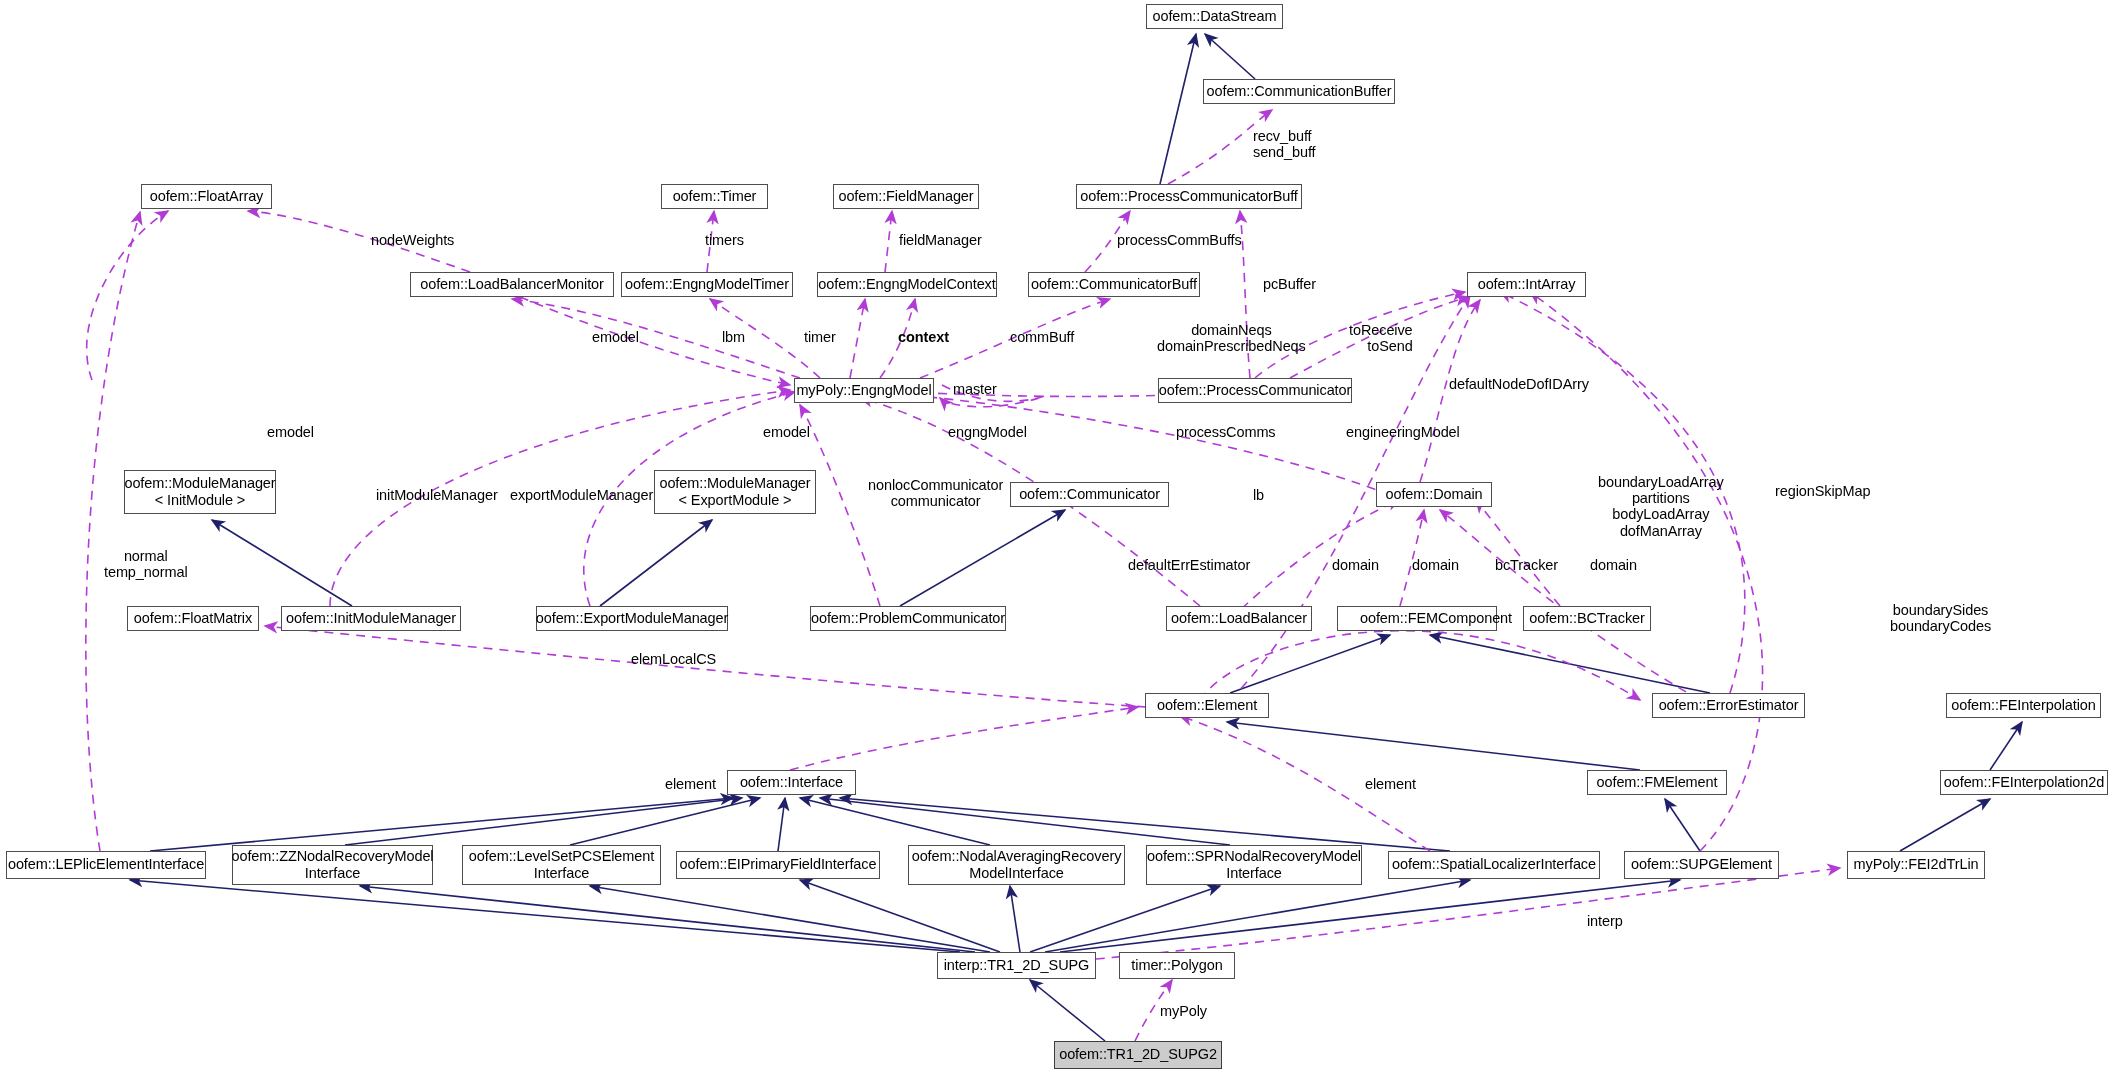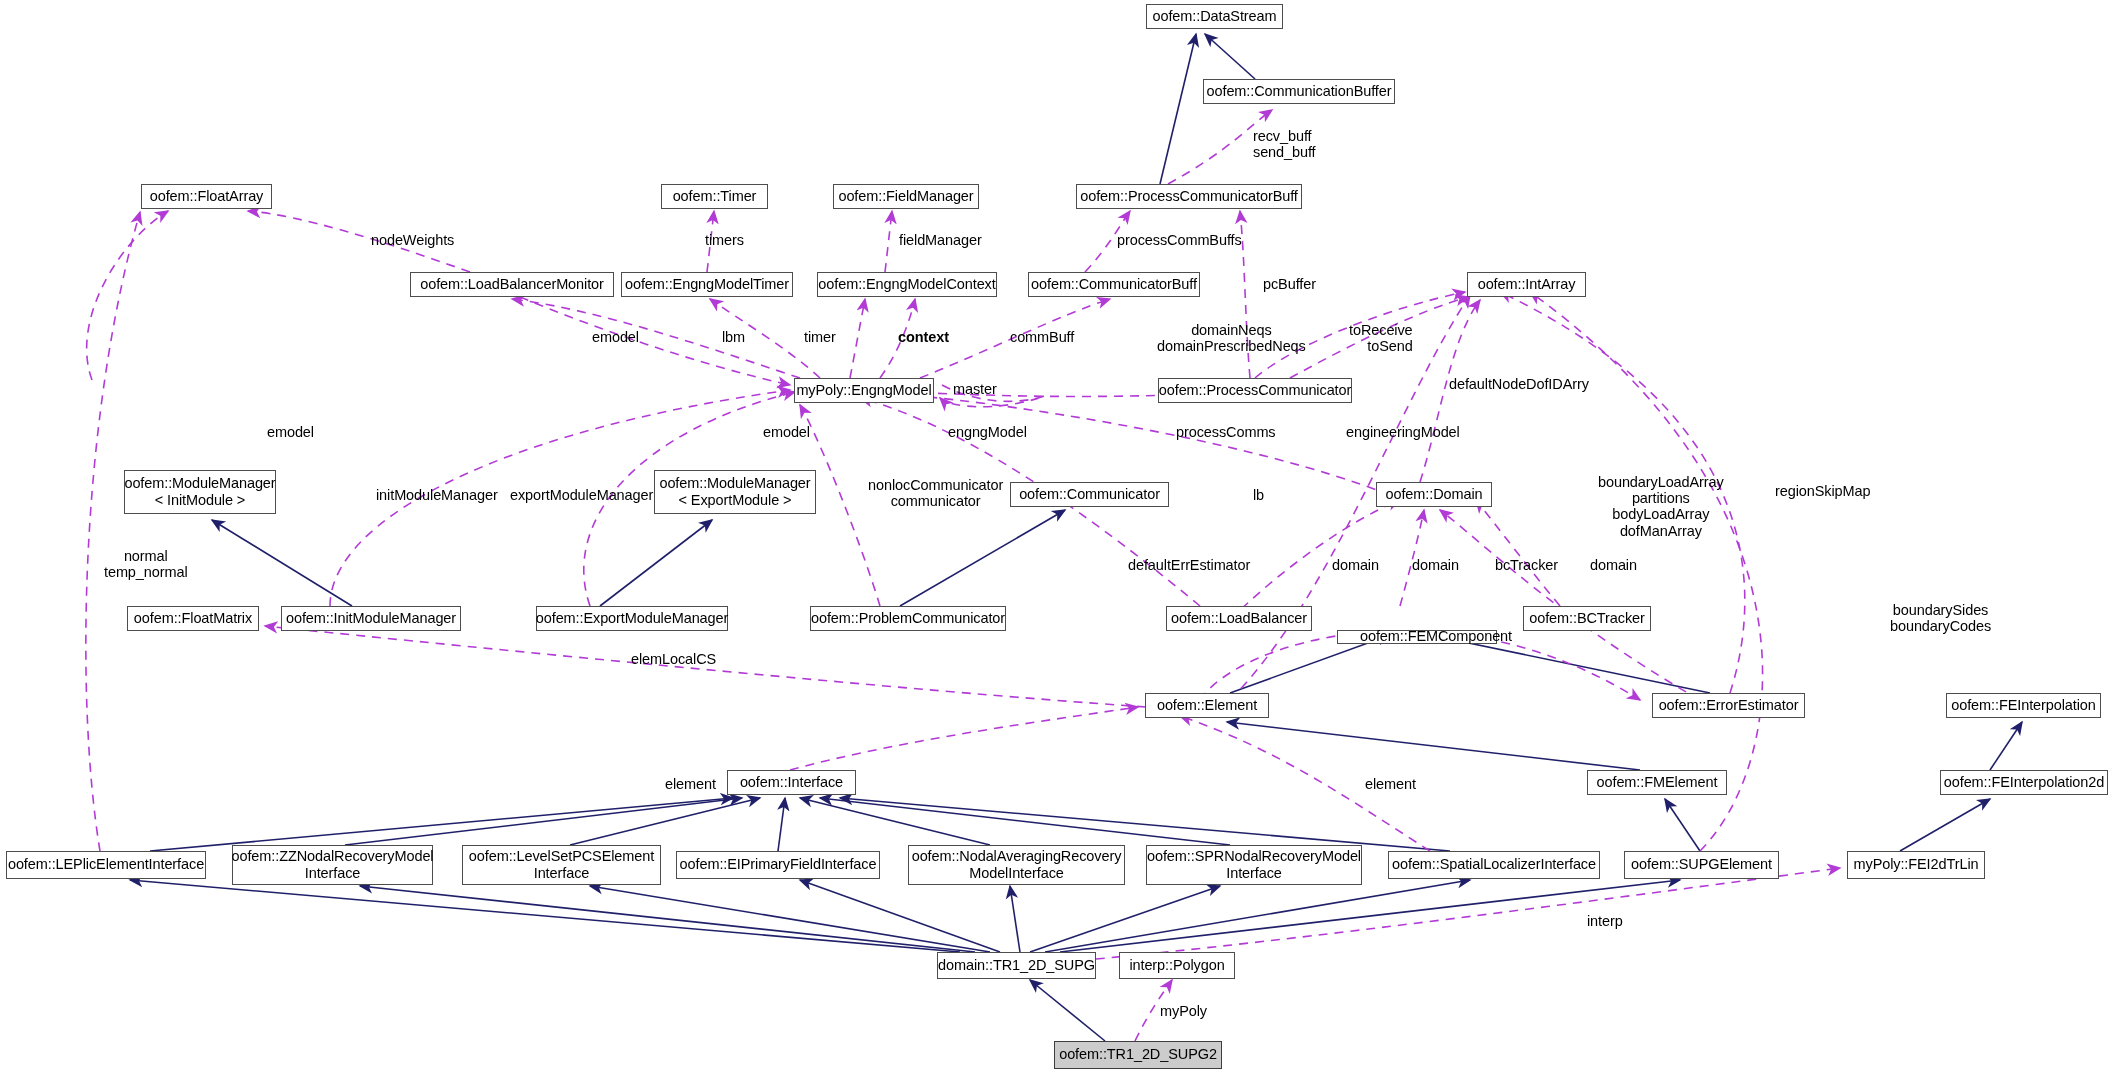--- a/index.html
+++ b/index.html
@@ -154,43 +154,43 @@
 &lt; InitModule &gt;</div>
   <div class="node" style="left:654px;top:470px;width:162px;height:44px;">oofem::ModuleManager
 &lt; ExportModule &gt;</div>
   <div class="node" style="left:1010px;top:482px;width:159px;height:25px;">oofem::Communicator</div>
   <div class="node" style="left:1376px;top:482px;width:116px;height:25px;">oofem::Domain</div>
   <div class="node" style="left:127px;top:606px;width:132px;height:25px;">oofem::FloatMatrix</div>
   <div class="node" style="left:281px;top:606px;width:180px;height:25px;">oofem::InitModuleManager</div>
   <div class="node" style="left:536px;top:606px;width:192px;height:25px;">oofem::ExportModuleManager</div>
   <div class="node" style="left:810px;top:606px;width:196px;height:25px;">oofem::ProblemCommunicator</div>
   <div class="node" style="left:1166px;top:606px;width:146px;height:25px;text-align:center;">oofem::LoadBalancer</div>
-  <div class="node" style="left:1337px;top:630px;width:160px;height:14px;padding-left:43px;">oofem::FEMComponent</div>
+  <div class="node" style="left:1337px;top:606px;width:160px;height:25px;padding-left:43px;">oofem::FEMComponent</div>
   <div class="node" style="left:1523px;top:606px;width:128px;height:25px;">oofem::BCTracker</div>
   <div class="node" style="left:1145px;top:693px;width:124px;height:25px;">oofem::Element</div>
   <div class="node" style="left:1652px;top:693px;width:153px;height:25px;">oofem::ErrorEstimator</div>
   <div class="node" style="left:1946px;top:693px;width:155px;height:25px;">oofem::FEInterpolation</div>
   <div class="node" style="left:727px;top:770px;width:129px;height:25px;">oofem::Interface</div>
   <div class="node" style="left:1587px;top:770px;width:140px;height:25px;">oofem::FMElement</div>
   <div class="node" style="left:1940px;top:770px;width:168px;height:25px;">oofem::FEInterpolation2d</div>
   <div class="node" style="left:6px;top:851px;width:200px;height:28px;">oofem::LEPlicElementInterface</div>
   <div class="node" style="left:232px;top:845px;width:201px;height:40px;">oofem::ZZNodalRecoveryModel
 Interface</div>
   <div class="node" style="left:462px;top:845px;width:199px;height:40px;">oofem::LevelSetPCSElement
 Interface</div>
   <div class="node" style="left:676px;top:851px;width:204px;height:28px;">oofem::EIPrimaryFieldInterface</div>
   <div class="node" style="left:908px;top:845px;width:217px;height:40px;">oofem::NodalAveragingRecovery
 ModelInterface</div>
   <div class="node" style="left:1146px;top:845px;width:216px;height:40px;">oofem::SPRNodalRecoveryModel
 Interface</div>
   <div class="node" style="left:1388px;top:851px;width:212px;height:28px;">oofem::SpatialLocalizerInterface</div>
   <div class="node" style="left:1624px;top:851px;width:155px;height:28px;">oofem::SUPGElement</div>
   <div class="node" style="left:1847px;top:851px;width:138px;height:28px;">myPoly::FEI2dTrLin</div>
-  <div class="node" style="left:937px;top:952px;width:159px;height:27px;">domain::TR1_2D_SUPG</div>
-  <div class="node" style="left:1119px;top:952px;width:116px;height:27px;">interp::Polygon</div>
+  <div class="node" style="left:937px;top:952px;width:159px;height:27px;">interp::TR1_2D_SUPG</div>
+  <div class="node" style="left:1119px;top:952px;width:116px;height:27px;">timer::Polygon</div>
   <div class="node current" style="left:1054px;top:1041px;width:168px;height:28px;">oofem::TR1_2D_SUPG2</div>
 
   <div class="edge-label" style="left:1253px;top:128px;">recv_buff
 send_buff</div>
   <div class="edge-label" style="left:371px;top:232px;">nodeWeights</div>
   <div class="edge-label" style="left:705px;top:232px;">timers</div>
   <div class="edge-label" style="left:899px;top:232px;">fieldManager</div>
   <div class="edge-label" style="left:1117px;top:232px;">processCommBuffs</div>
   <div class="edge-label" style="left:1263px;top:276px;">pcBuffer</div>
   <div class="edge-label" style="left:592px;top:329px;">emodel</div>

